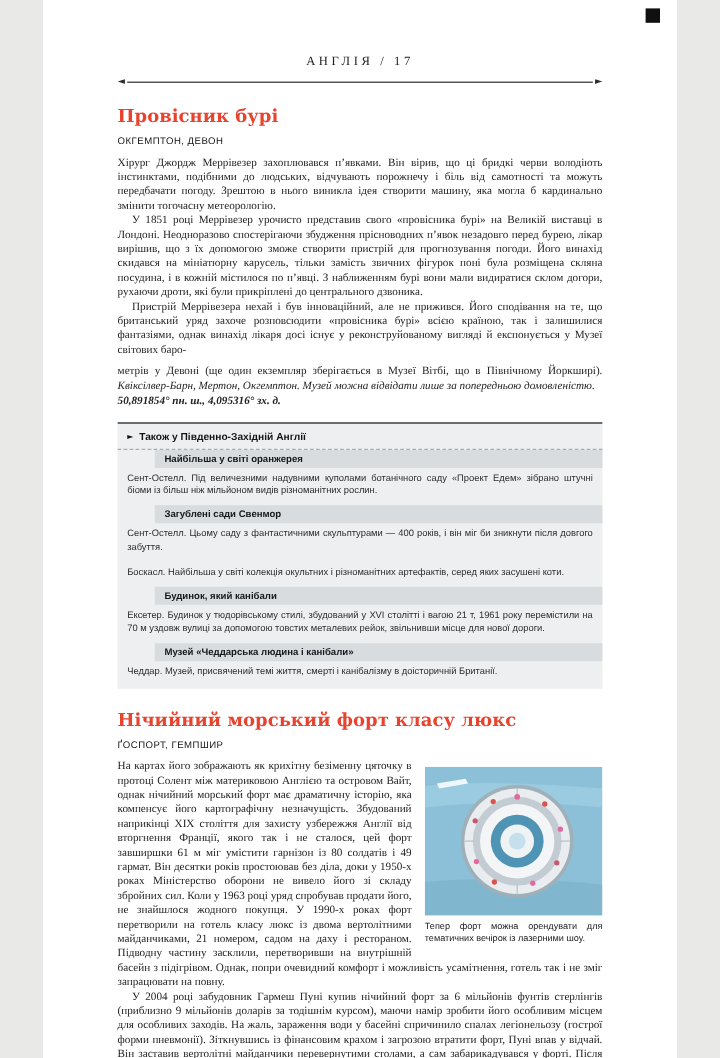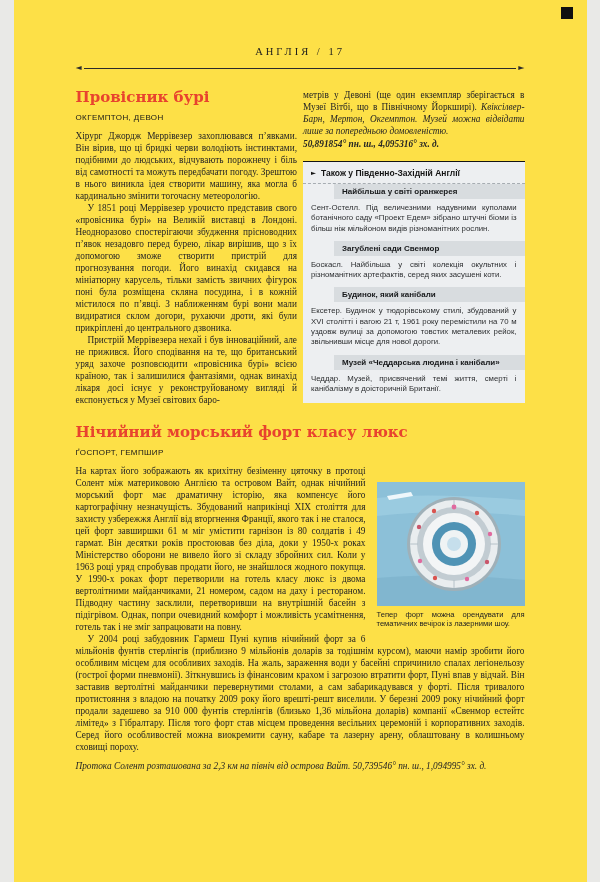--- a/index.html
+++ b/index.html
@@ -1,50 +1,50 @@
 <!DOCTYPE html>
 <html lang="uk"><head>
 <meta charset="utf-8">
 <style>
   * { box-sizing: border-box; margin: 0; padding: 0; }
   html, body { background: #e9e9e7; }
   .page {
-    width: 573px; height: 882px; margin: 0 auto; position: relative;
-    background: #fde047; overflow: hidden; color: #222;
+    width: 528px; height: 882px; margin: 0 auto; position: relative;
+    background: #ffffff; overflow: hidden; color: #222;
     font-family: "Liberation Serif", serif;
     padding: 46px 62px 0 62px;
   }
   .corner { position: absolute; top: 7px; right: 14px; width: 12px; height: 12px; background: #101010; }
 
   .running-head { text-align: center; font-size: 10.5px; letter-spacing: 3px; color: #1c1c1c; }
   .running-head span { letter-spacing: 3px; }
 
   .rule { display: flex; align-items: center; margin-top: 6px; height: 10px; }
   .rule .arrow-glyph { font-family: "DejaVu Sans", sans-serif; font-size: 8px; line-height: 10px; color: #2b2b2b; flex: none; }
   .rule .rline { flex: 1; height: 1px; background: #2b2b2b; margin: 0 2px; }
 
-  .columns { display: flex; gap: 6px; margin-top: 16px; }
+  .columns { display: flex; gap: 6px; margin-top: 16px; flex-direction: column; }
   .col { flex: 1; min-width: 0; }
 
   .atitle { font-family: "DejaVu Serif", serif; font-weight: 700; color: #e8432e; font-size: 15px; line-height: 1.12; margin-bottom: 7px; }
   .loc { font-family: "Liberation Sans", sans-serif; font-weight: 400; font-size: 8px; letter-spacing: 0.4px; color: #161616; margin-bottom: 8px; }
 
   p.body { font-size: 9.3px; line-height: 12px; text-align: justify; color: #242424; hyphens: auto; }
   p.indent { text-indent: 12px; }
   .addr { font-style: italic; }
   .coords { font-size: 9.3px; line-height: 12px; font-style: italic; font-weight: 700; color: #242424; margin-top: 1px; }
 
   .also { margin-top: 11px; background: #edeff1; border-top: 1.5px solid #141414; font-family: "Liberation Sans", sans-serif; padding-bottom: 2px; }
   .also-head { display: flex; align-items: center; gap: 5px; padding: 6px 8px 5px 8px; font-size: 8.5px; font-weight: 700; color: #141414; border-bottom: 1px dashed #a7adb2; }
   .also-head .tri { font-size: 6.5px; line-height: 8px; color: #141414; font-family: "DejaVu Sans", sans-serif; }
   .also-item-title { background: #d8dcdf; font-size: 8px; font-weight: 700; padding: 3px 8px; color: #16181a; margin-left: 31px; }
   .also-item-body { font-size: 7.8px; line-height: 10.3px; padding: 4px 8px 7px 8px; color: #2c2e30; text-align: justify; }
 
   .article2 { margin-top: 18px; }
-  .fort { float: right; width: 148px; margin: 17px 0 4px 11px; }
+  .fort { float: right; width: 148px; margin: 6px 0 4px 11px; }
   .fort svg { display: block; width: 148px; height: 124px; }
   .fort figcaption { font-family: "Liberation Sans", sans-serif; font-size: 7.6px; line-height: 9.6px; color: #222; margin-top: 4px; text-align: justify; }
 
   .footnote { clear: both; font-size: 9.3px; line-height: 12px; margin-top: 7px; font-style: italic; color: #242424; }
   .footnote .fc { font-weight: 400; font-style: italic; }
 </style>
 </head>
 <body>
 
 <div class="page">
@@ -81,20 +81,21 @@
           <span class="tri">►</span>
           <span>Також у Південно-Західній Англії</span>
         </div>
 
         <div>
           <div class="also-item-title">Найбільша у світі оранжерея</div>
           <div class="also-item-body">Сент-Остелл. Під величезними надувними куполами ботанічного саду «Проект Едем» зібрано штучні біоми із більш ніж мільйоном видів різноманітних рослин.</div>
         </div>
         <div>
           <div class="also-item-title">Загублені сади Свенмор</div>
+          <div class="also-item-body">Сент-Остелл. Цьому саду з фантастичними скульптурами — 400 років, і він міг би зникнути після довгого забуття.</div>
         </div>
         <div>
           <div class="also-item-body">Боскасл. Найбільша у світі колекція окультних і різноманітних артефактів, серед яких засушені коти.</div>
         </div>
         <div>
           <div class="also-item-title">Будинок, який канібали</div>
           <div class="also-item-body">Ексетер. Будинок у тюдорівському стилі, збудований у XVI столітті і вагою 21 т, 1961 року перемістили на 70 м уздовж вулиці за допомогою товстих металевих рейок, звільнивши місце для нової дороги.</div>
         </div>
         <div>
           <div class="also-item-title">Музей «Чеддарська людина і канібали»</div>

